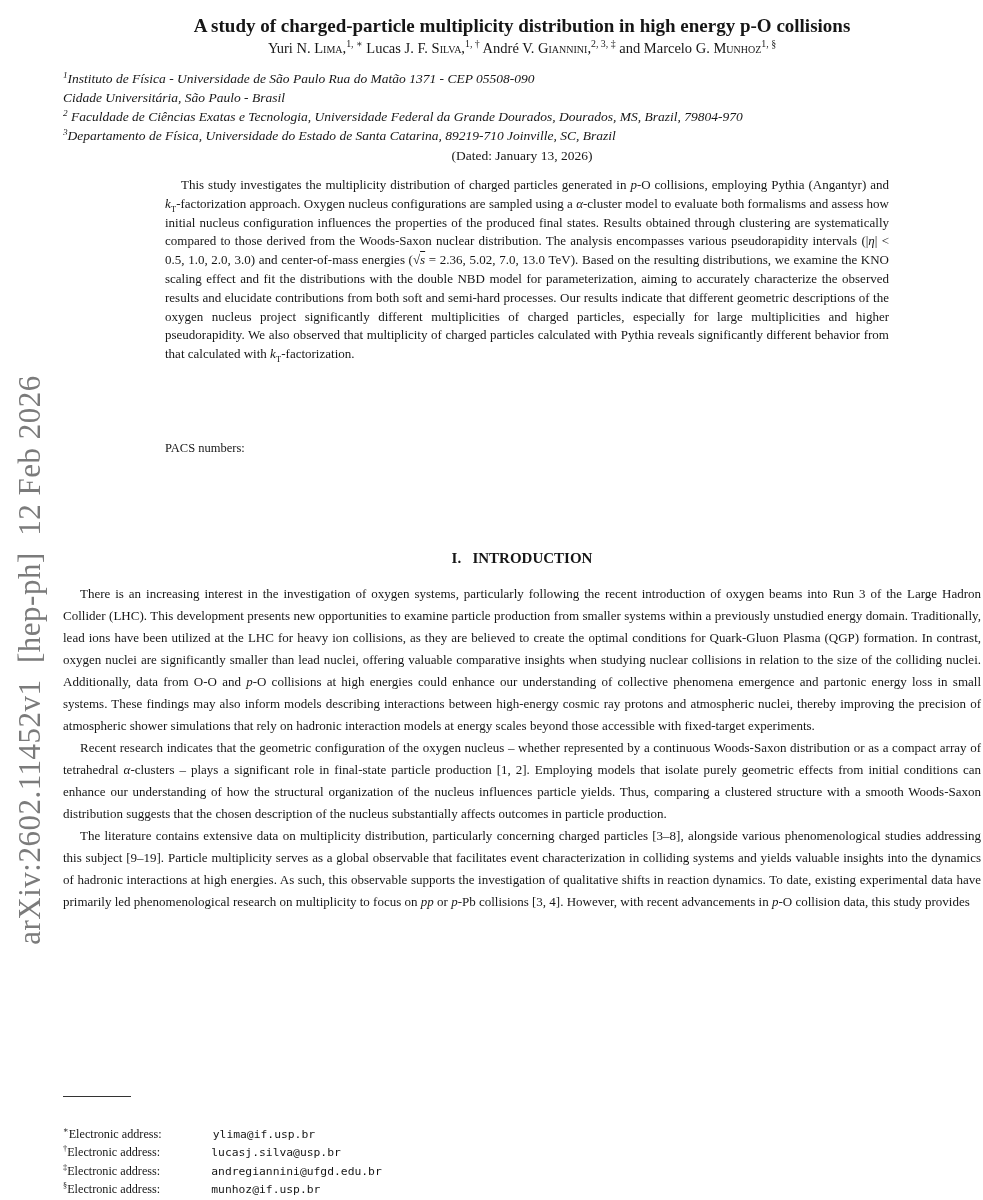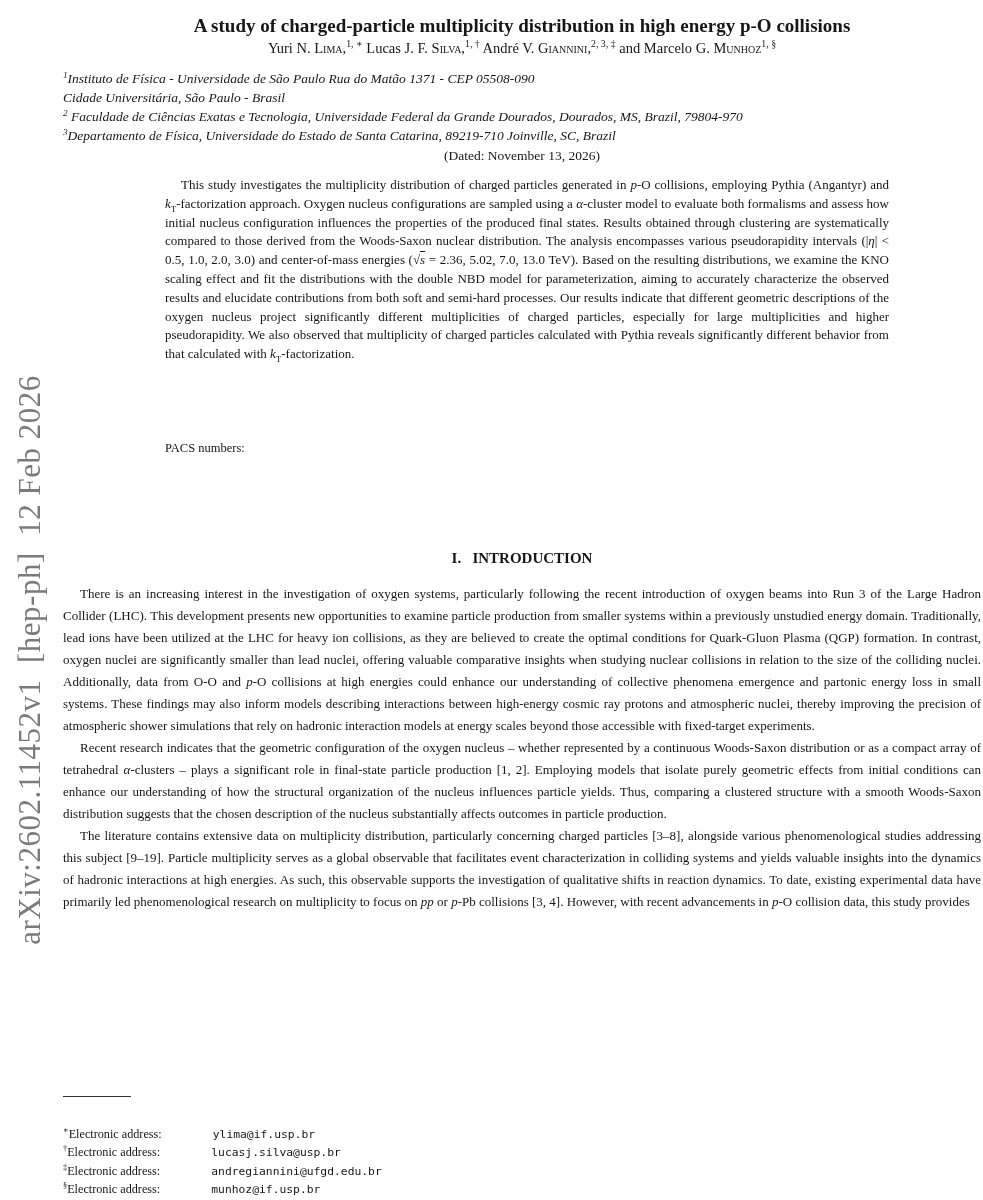--- a/index.html
+++ b/index.html
@@ -98,21 +98,21 @@
 
     <div class="authors"><span>Yuri N. </span><span class="rs-sc">Lima</span><span>,</span><span class="rs-sup">1, ∗</span><span> Lucas J. F. </span><span class="rs-sc">Silva</span><span>,</span><span class="rs-sup">1, †</span><span> André V. </span><span class="rs-sc">Giannini</span><span>,</span><span class="rs-sup">2, 3, ‡</span><span> and Marcelo G. </span><span class="rs-sc">Munhoz</span><span class="rs-sup">1, §</span></div>
 
     <div class="affils">
       <div class="affil-line"><span class="rs-sup">1</span><span>Instituto de Física - Universidade de São Paulo Rua do Matão 1371 - CEP 05508-090</span></div>
       <div class="affil-line"><span>Cidade Universitária, São Paulo - Brasil</span></div>
       <div class="affil-line"><span class="rs-sup">2</span><span> Faculdade de Ciências Exatas e Tecnologia, Universidade Federal da Grande Dourados, Dourados, MS, Brazil, 79804-970</span></div>
       <div class="affil-line"><span class="rs-sup">3</span><span>Departamento de Física, Universidade do Estado de Santa Catarina, 89219-710 Joinville, SC, Brazil</span></div>
     </div>
 
-    <div class="dateline">(Dated: November 13, 2026)</div>
+    <div class="dateline">(Dated: January 13, 2026)</div>
 
     <div class="abstract"><span>This study investigates the multiplicity distribution of charged particles generated in </span><span class="rs-i">p</span><span>-O collisions, employing Pythia (Angantyr) and </span><span class="rs-i">k</span><span class="rs-sub">T</span><span>-factorization approach. Oxygen nucleus configurations are sampled using a </span><span class="rs-i">α</span><span>-cluster model to evaluate both formalisms and assess how initial nucleus configuration influences the properties of the produced final states. Results obtained through clustering are systematically compared to those derived from the Woods-Saxon nuclear distribution. The analysis encompasses various pseudorapidity intervals (|</span><span class="rs-i">η</span><span>| &lt; 0.5, 1.0, 2.0, 3.0) and center-of-mass energies (√</span><span class="rs-i rs-ol">s</span><span> = 2.36, 5.02, 7.0, 13.0 TeV). Based on the resulting distributions, we examine the KNO scaling effect and fit the distributions with the double NBD model for parameterization, aiming to accurately characterize the observed results and elucidate contributions from both soft and semi-hard processes. Our results indicate that different geometric descriptions of the oxygen nucleus project significantly different multiplicities of charged particles, especially for large multiplicities and higher pseudorapidity. We also observed that multiplicity of charged particles calculated with Pythia reveals significantly different behavior from that calculated with </span><span class="rs-i">k</span><span class="rs-sub">T</span><span>-factorization.</span></div>
 
     <div class="pacsblock">
       <div>PACS numbers:</div>
     </div>
 
     <div class="heading">I.&nbsp;&nbsp;&nbsp;INTRODUCTION</div>
 
     <div class="intro">

